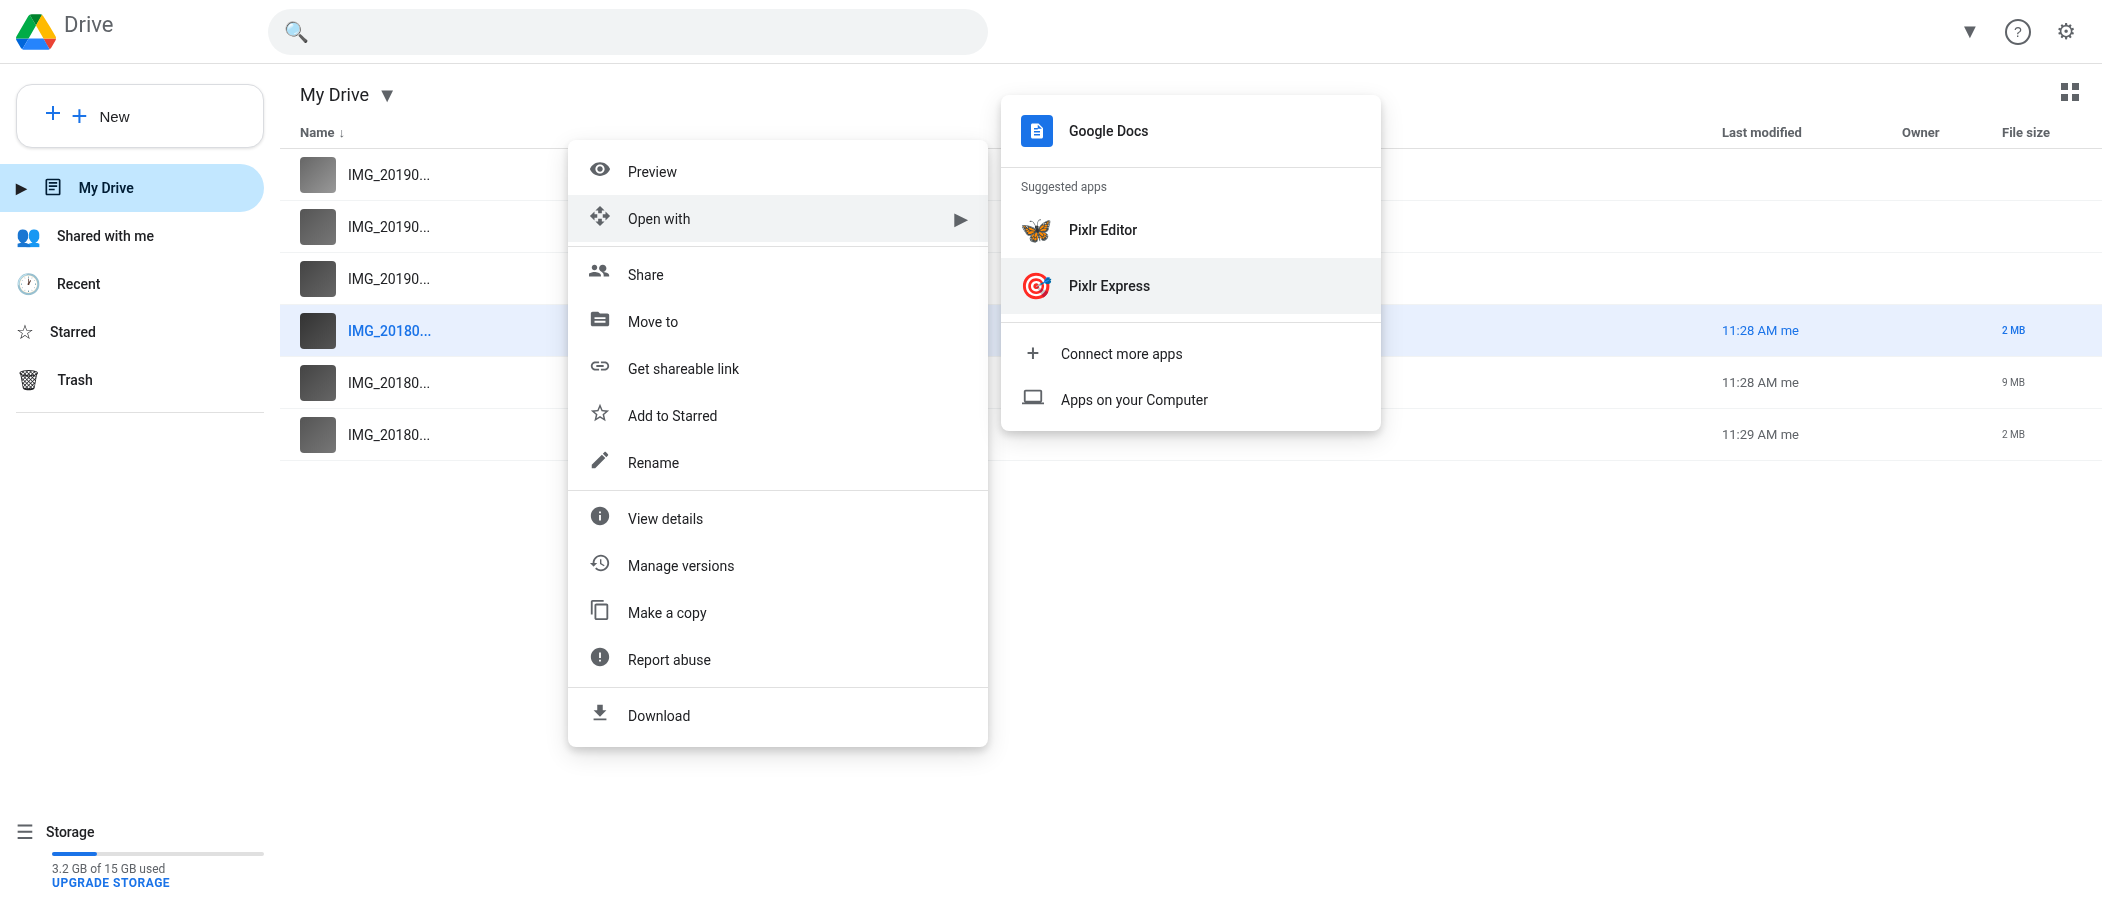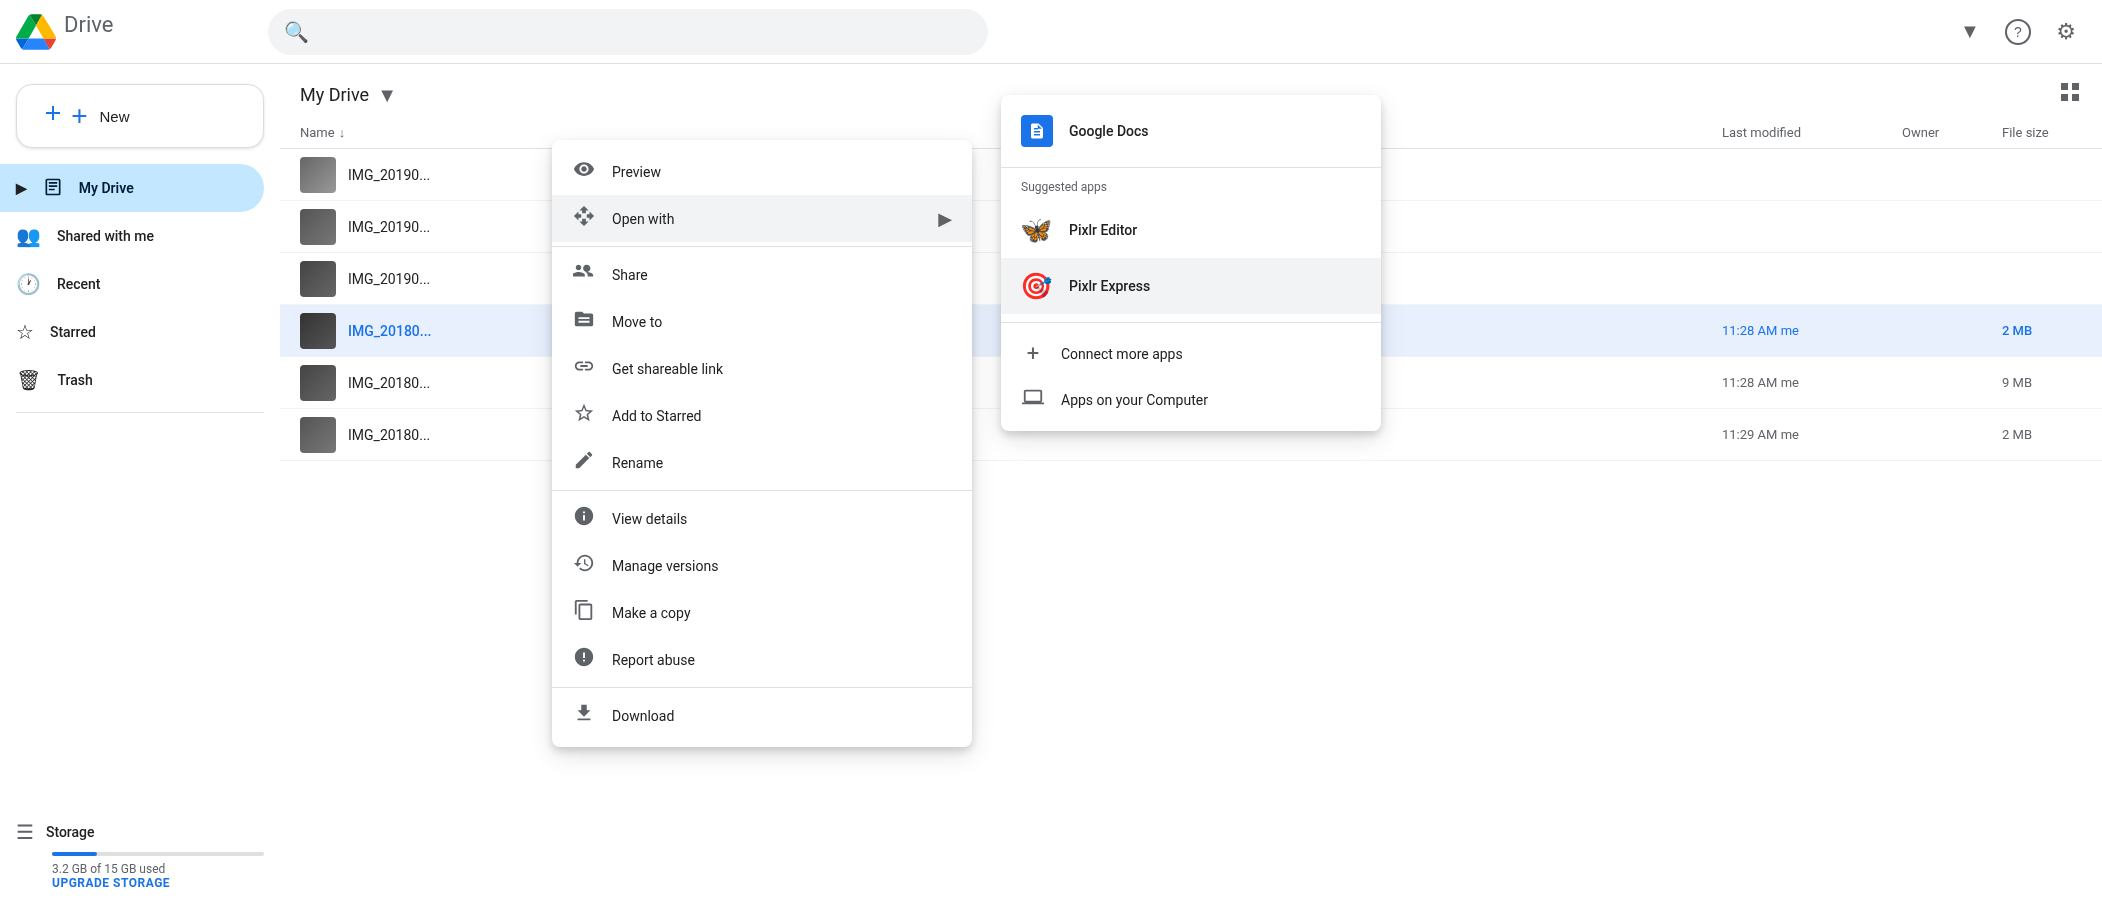--- a/index.html
+++ b/index.html
@@ -180,21 +180,21 @@
     .dropdown-icon { font-size: 20px; color: #5f6368; cursor: pointer; }
     .view-toggle { margin-left: auto; font-size: 20px; color: #5f6368; cursor: pointer; }
 
     .file-list-header {
       display: flex;
       align-items: center;
       padding: 8px 20px;
       border-bottom: 1px solid #e0e0e0;
       font-size: 13px;
       color: #5f6368;
-      font-weight: 400;
+      font-weight: 700;
     }
     .col-name { flex: 1; display: flex; align-items: center; gap: 4px; cursor: pointer; }
     .col-modified { width: 180px; }
     .col-owner { width: 100px; }
     .col-size { width: 80px; }
 
     .file-list { flex: 1; overflow-y: auto; }
     .file-row {
       display: flex;
       align-items: center;
@@ -213,28 +213,28 @@
       flex-shrink: 0;
       overflow: hidden;
       display: flex;
       align-items: center;
       justify-content: center;
     }
     .file-name { flex: 1; font-size: 14px; color: #202124; }
     .file-name.selected-name { color: #1a73e8; font-weight: 500; }
     .file-modified { width: 180px; font-size: 13px; color: #5f6368; }
     .file-owner { width: 100px; font-size: 13px; color: #5f6368; }
-    .file-size { width: 80px; font-size: 13px; color: #5f6368; }
+    .file-size { width: 80px; font-size: 10px; color: #5f6368; }
     .file-size.selected-size { color: #1a73e8; font-weight: 500; }
 
     
     .context-menu {
       position: absolute;
       top: 140px;
-      left: 552px;
+      left: 568px;
       width: 420px;
       background: #fff;
       border-radius: 8px;
       box-shadow: 0 4px 8px rgba(0,0,0,0.15), 0 8px 24px rgba(0,0,0,0.12);
       z-index: 100;
       padding: 8px 0;
     }
     .menu-item {
       display: flex;
       align-items: center;

